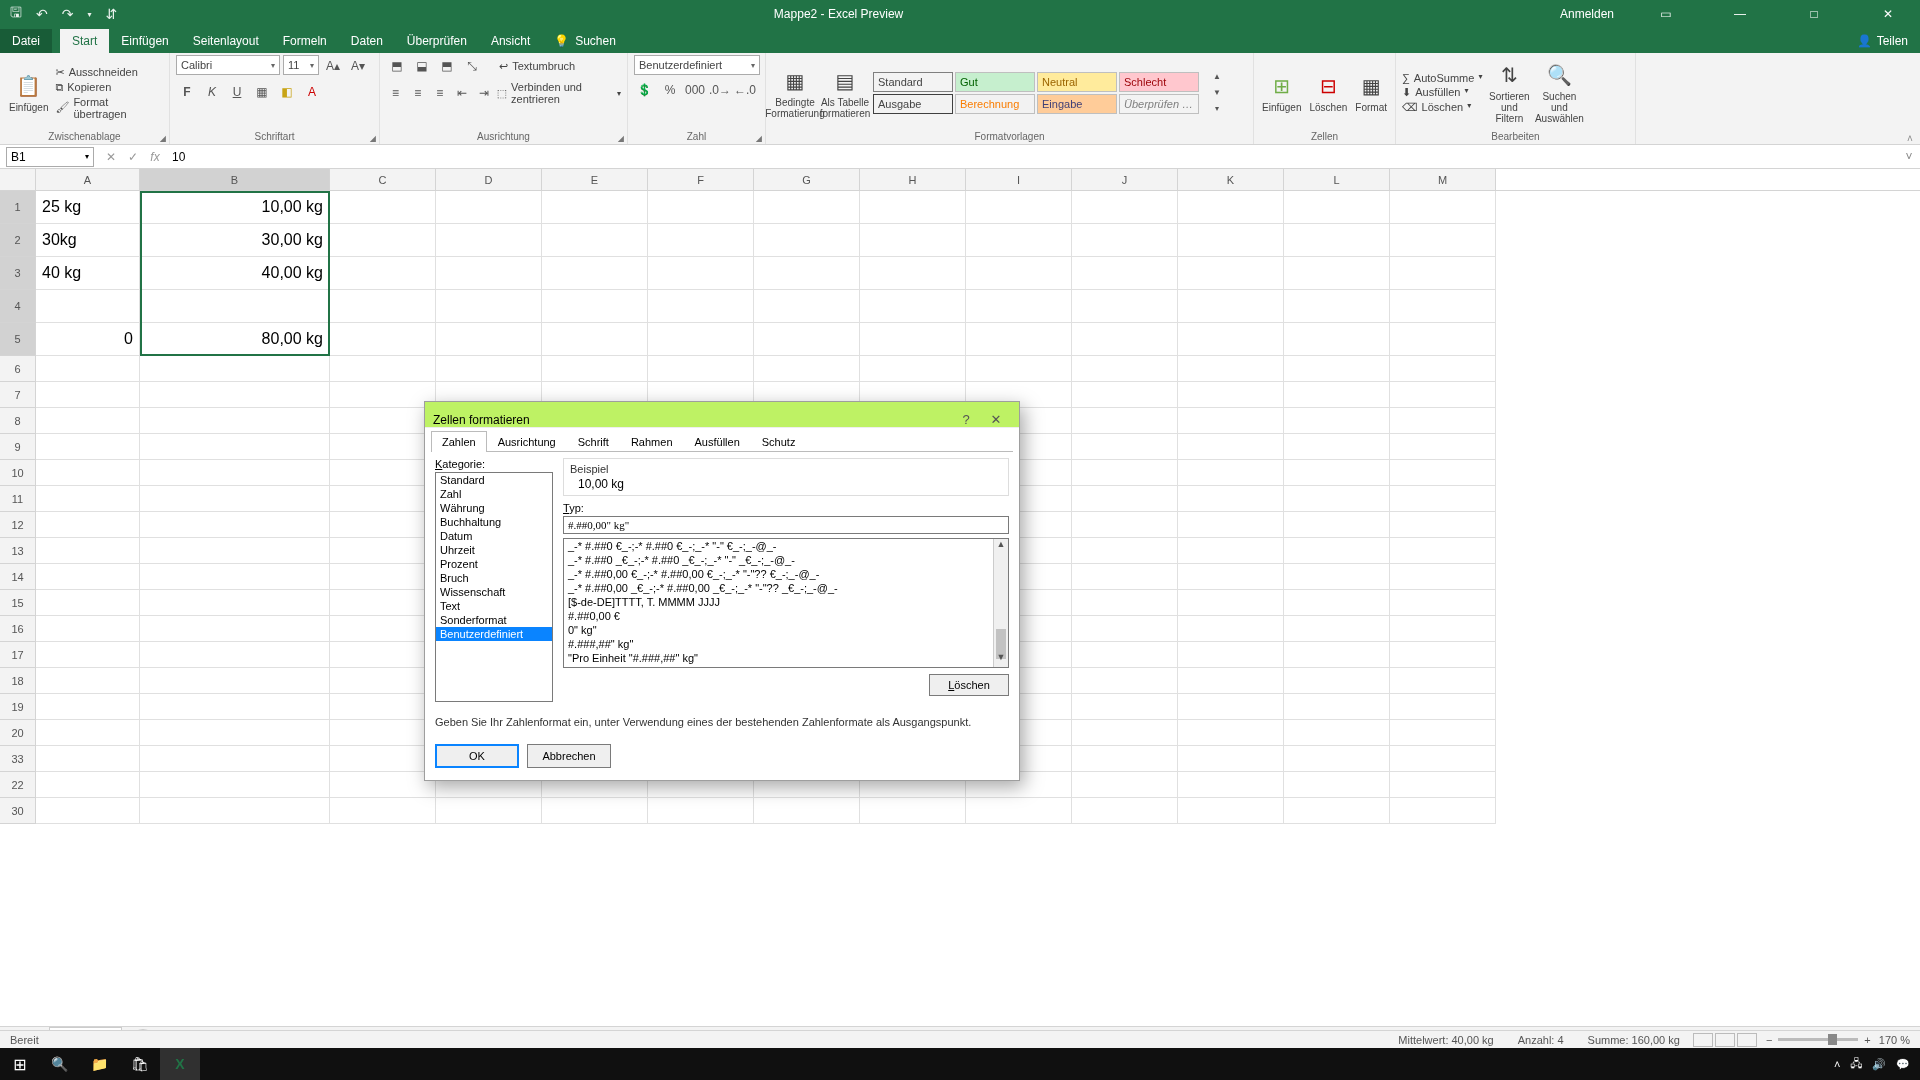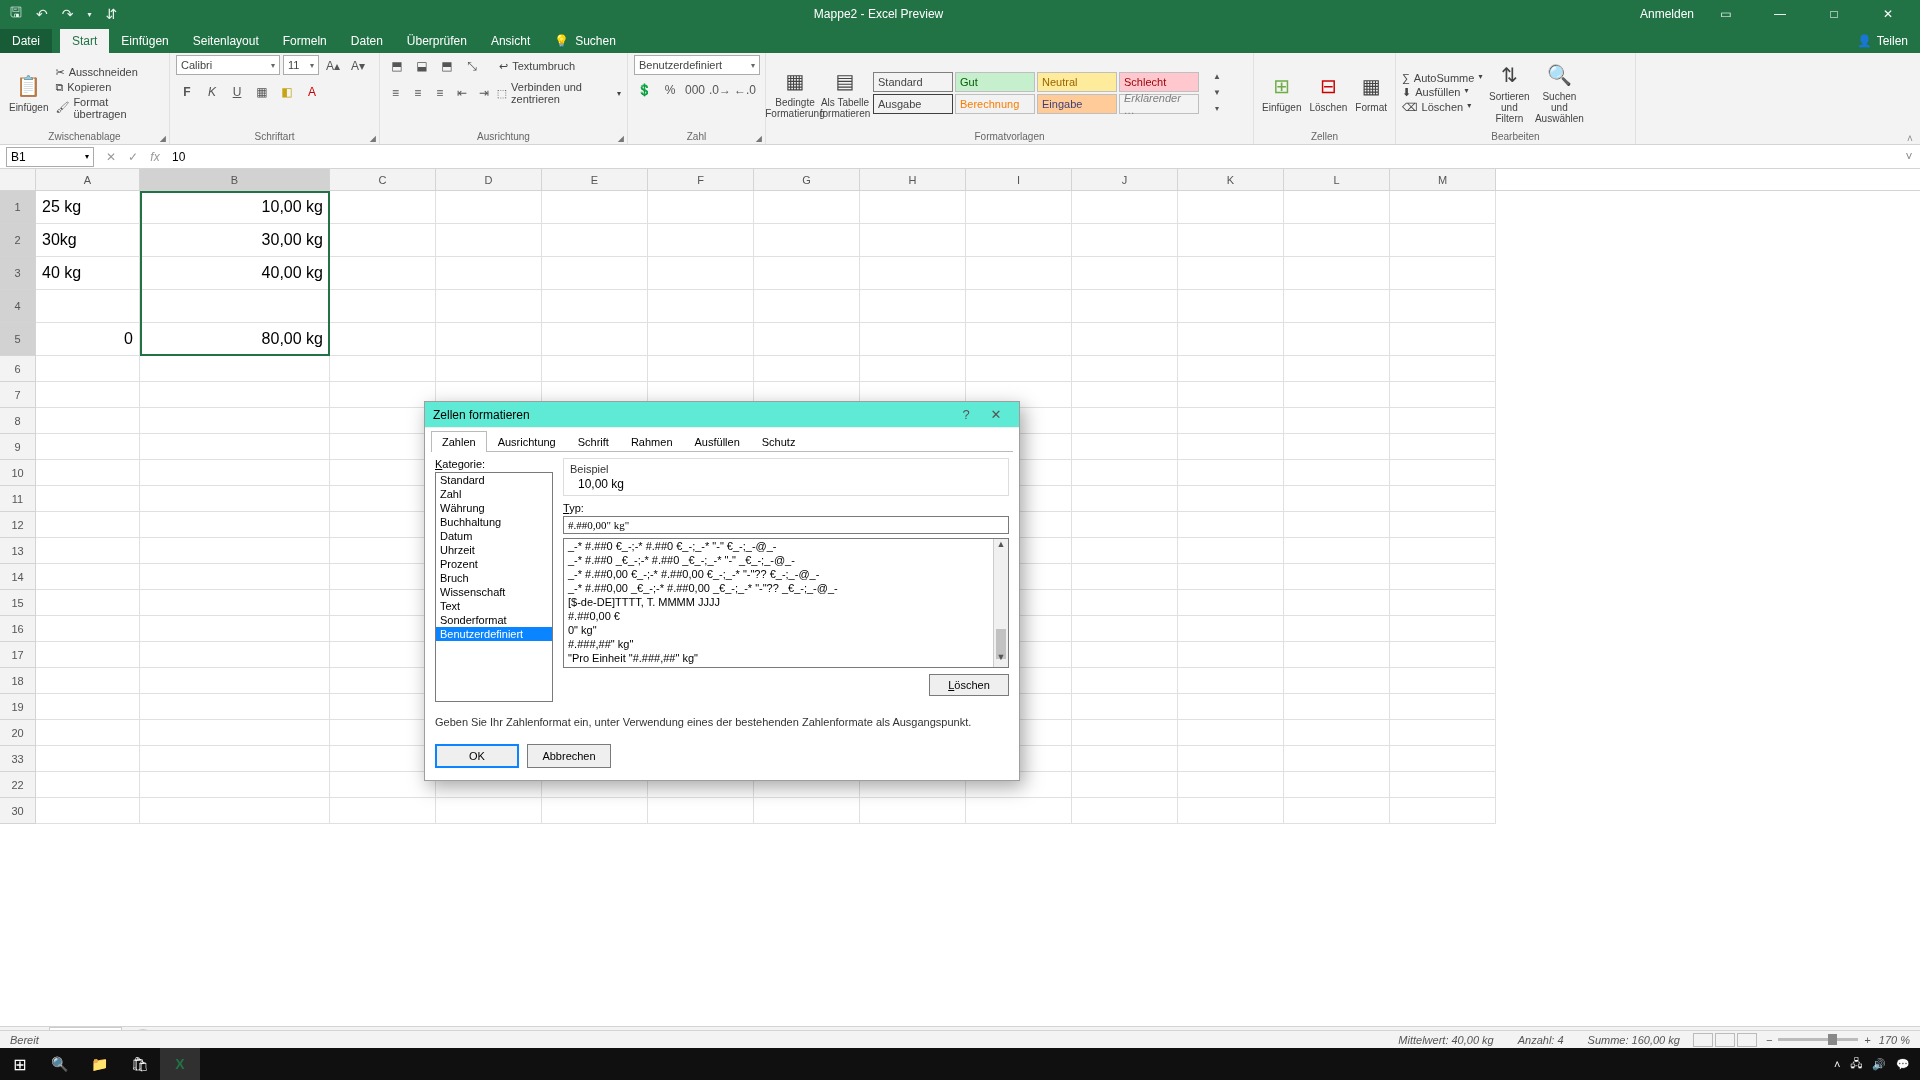--- a/index.html
+++ b/index.html
@@ -3,21 +3,21 @@
 <meta charset="utf-8">
 <style>
 * { box-sizing: border-box; margin: 0; padding: 0; font-family: "Segoe UI", Tahoma, sans-serif; }
 html, body { width: 1920px; height: 1080px; overflow: hidden; background: #fff; }
 
 
 .titlebar { height: 28px; background: #217346; display: flex; align-items: center; color: #fff; font-size: 12px; }
 .titlebar .qat { display: flex; align-items: center; gap: 14px; padding: 0 10px; }
 .titlebar .qat span { font-size: 14px; opacity: .9; }
 .titlebar .title { flex: 1; text-align: center; }
-.titlebar .right { display: flex; align-items: center; gap: 10px; padding: 0 10px; }
+.titlebar .right { display: flex; align-items: center; gap: 30px; padding: 0 10px; }
 .titlebar .winbtn { width: 44px; text-align: center; font-size: 12px; }
 
 
 .ribtabs { height: 25px; background: #217346; display: flex; align-items: flex-end; color: #fff; font-size: 12px; }
 .ribtabs .tab { padding: 5px 12px; cursor: default; }
 .ribtabs .tab.active { background: #f3f3f3; color: #217346; }
 .ribtabs .file { background: #185c37; margin-right: 8px; }
 .ribtabs .tellme { display: flex; align-items: center; gap: 6px; padding: 5px 12px; }
 .ribtabs .spacer { flex: 1; }
 .ribtabs .share { padding: 5px 12px; display: flex; align-items: center; gap: 4px; }
@@ -74,38 +74,38 @@
 .sel-outline { position: absolute; border: 2px solid #217346; pointer-events: none; }
 
 
 .sheettabs { position: absolute; left: 0; right: 0; bottom: 32px; height: 22px; background: #f3f3f3; border-top: 1px solid #d4d4d4; display: flex; align-items: center; font-size: 11px; }
 .sheettabs .nav { padding: 0 8px; color: #888; }
 .sheettabs .stab { padding: 3px 14px; background: #fff; border: 1px solid #ccc; border-bottom: 2px solid #217346; font-weight: 600; color: #217346; }
 .sheettabs .add { width: 22px; height: 18px; border: 1px solid #ccc; border-radius: 50%; margin-left: 10px; text-align: center; line-height: 16px; color: #666; font-size: 12px; }
 .sheettabs .hscroll { margin-left: auto; width: 560px; height: 14px; background: #e8e8e8; border: 1px solid #ccc; margin-right: 20px; position: relative; }
 .sheettabs .hscroll .thumb { position: absolute; left: 10px; top: 0; bottom: 0; width: 480px; background: #cdcdcd; }
 .sheettabs .hsarrow { width: 16px; text-align:center; color:#888; }
-.status2 { position: absolute; left:0; right:0; bottom: 32px; height: 18px; background:#f3f3f3; border-top:1px solid #d4d4d4; display:flex; align-items:center; font-size:11px; color:#555; padding:0 10px;font-style:italic;}
+.status2 { position: absolute; left:0; right:0; bottom: 32px; height: 18px; background:#f3f3f3; border-top:1px solid #d4d4d4; display:flex; align-items:center; font-size:11px; color:#555; padding:0 10px;}
 .status2 .sp { flex:1; }
 .status2 .agg { margin: 0 12px; }
 .status2 .viewbtn { width:20px; height:14px; border:1px solid #bbb; margin:0 1px; }
 .status2 .zoom { margin-left:8px; }
 .status2 .slider { width:80px; height:3px; background:#bbb; margin:0 6px; position:relative; }
 .status2 .slider::after { content:""; position:absolute; left:50px; top:-4px; width:9px; height:11px; background:#888; }
 
 
 .taskbar { position: absolute; left:0; right:0; bottom:0; height:32px; background:#101010; display:flex; align-items:center; }
 .taskbar .tb { width:40px; height:32px; display:flex; align-items:center; justify-content:center; color:#fff; font-size:14px; }
 .taskbar .tb.win { font-size:16px; }
 .taskbar .tb.xl { color:#217346; font-weight:bold; background:#303030; }
 .taskbar .tray { margin-left:auto; display:flex; align-items:center; gap:10px; color:#fff; font-size:11px; padding:0 10px; }
 
 
 .dialog-backdrop { position: absolute; left: 424px; top: 232px; width: 596px; background: #fff; border: 1px solid #9e9e9e; box-shadow: 4px 6px 18px rgba(0,0,0,.35); font-size: 11px; }
-.dlg-title { height: 26px; display:flex; align-items:center; padding:0 8px; background:#5eead4; border-bottom:1px solid #eee; }
+.dlg-title { height: 26px; display:flex; align-items:flex-end; padding:0 8px; background:#bef264; border-bottom:1px solid #eee; }
 .dlg-title .t { flex:1; font-size:12px; }
 .dlg-title .hb, .dlg-title .cb { width:30px; text-align:center; color:#555; font-size:13px; }
 .dlg-tabs { display:flex; border-bottom:1px solid #bbb; margin:2px 6px 0 6px; }
 .dlg-tabs .dt { padding:4px 10px; border:1px solid transparent; border-bottom:none; position:relative; top:1px; }
 .dlg-tabs .dt.active { border-color:#bbb; background:#fff; }
 .dlg-body { padding: 6px 10px 10px 10px; display:flex; gap:10px; }
 .catcol { width: 118px; }
 .catcol .lbl { display:block; margin-bottom:2px; }
 .catlist { border:1px solid #7a7a7a; height: 230px; overflow-y:auto; background:#fff; }
 .catlist div { padding:1px 4px; }
@@ -304,21 +304,21 @@
           <div class="style-cell" style="background:#f2f2f2;border:1px solid #3f3f3f;">
               <span>Ausgabe</span>
             </div>
           <div class="style-cell" style="background:#f2f2f2;color:#fa7d00;">
               <span>Berechnung</span>
             </div>
           <div class="style-cell" style="background:#ffcc99;color:#3f3f76;">
               <span>Eingabe</span>
             </div>
           <div class="style-cell" style="font-style:italic;color:#7f7f7f;">
-              <span>Erklärender …</span>
+              <span>Überprüfen …</span>
             </div>
         </div>
       </div>
       <div style="display:flex;flex-direction:column;margin-left:2px;">
         <div class="icon-btn" style="height:16px;font-size:8px;">▲</div>
         <div class="icon-btn" style="height:16px;font-size:8px;">▼</div>
         <div class="icon-btn" style="height:16px;font-size:8px;">▾</div>
       </div>
     </div>
     <div class="label"><span>Formatvorlagen</span></div>

